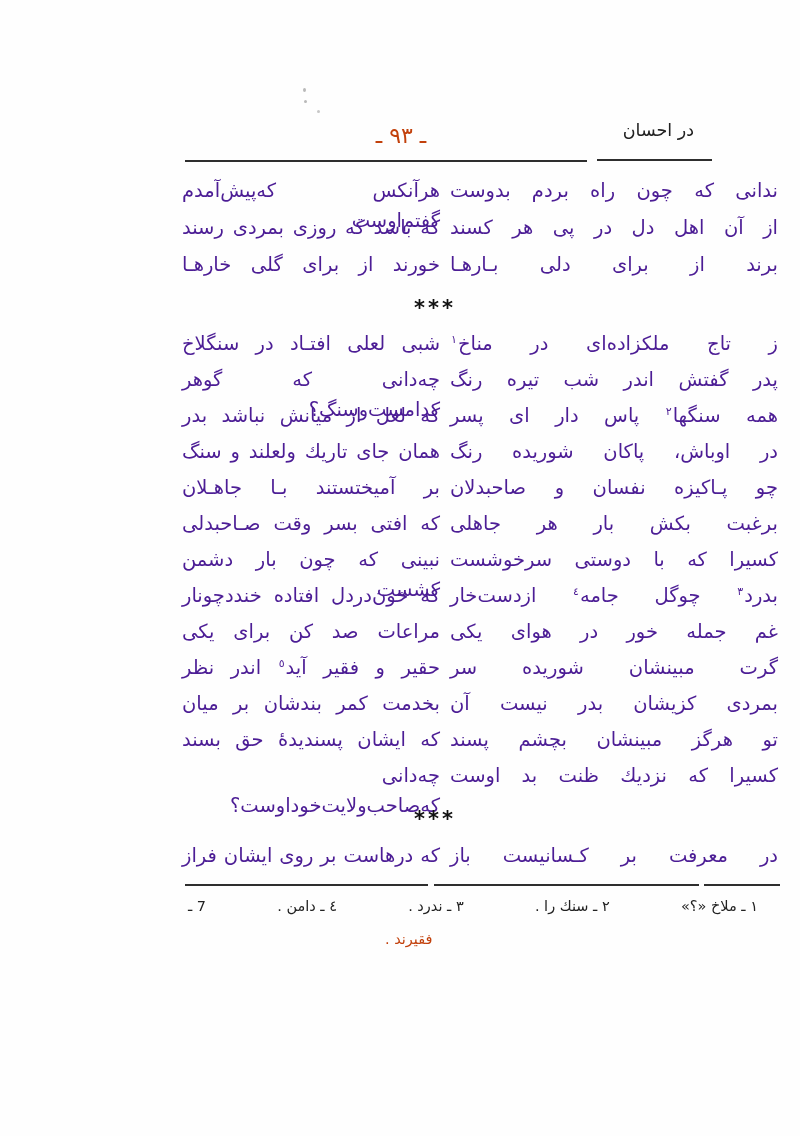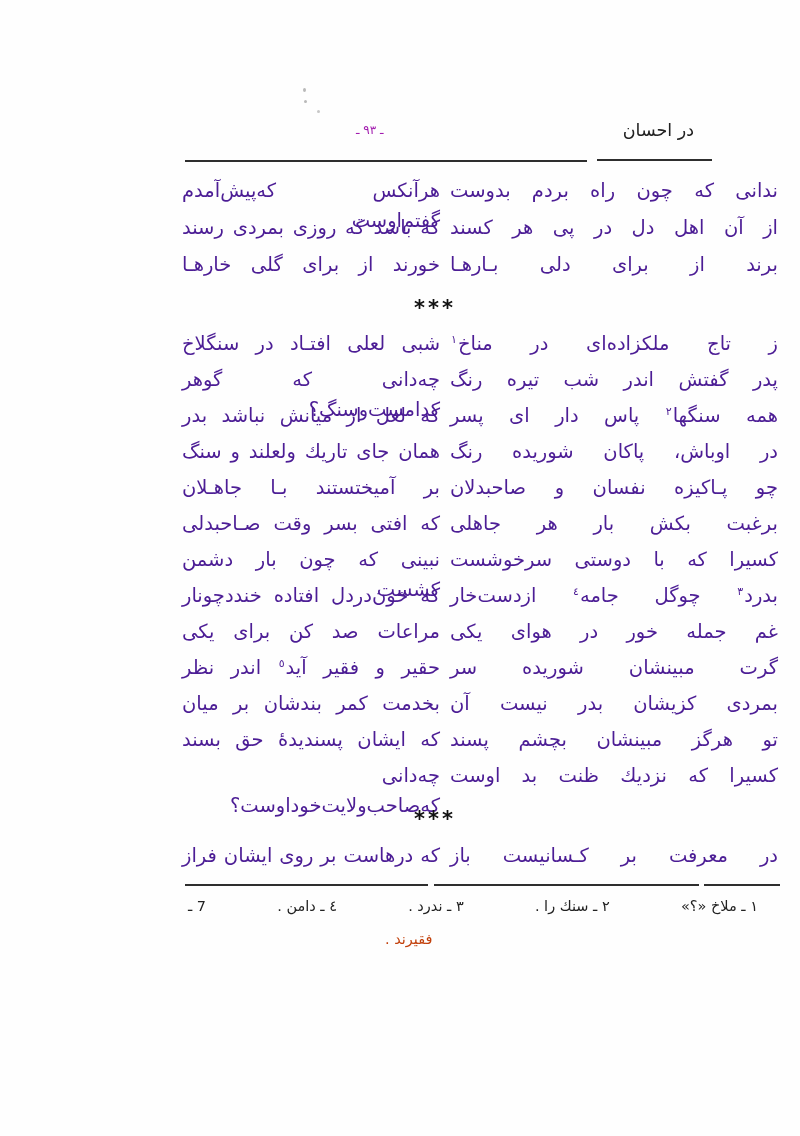--- a/index.html
+++ b/index.html
@@ -18,21 +18,21 @@
   .speck.s1{left:303px;top:88px;width:3px;height:4px;}
   .speck.s2{left:304px;top:100px;width:3px;height:3px;}
   .speck.s3{left:317px;top:110px;width:3px;height:3px;background:#c7c7c7;}
 
   .section-title{
     position:absolute;top:120px;right:106px;
     font-size:17.5px;letter-spacing:.5px;color:#222;
   }
   .page-number{
     position:absolute;top:123px;left:356px;width:90px;
-    font-size:12px;text-align:left;letter-spacing:1px;color:#a21caf;
+    font-size:22px;text-align:center;letter-spacing:1px;color:#c2410c;
   }
   .rule{position:absolute;background:#2e2e2e;}
   .rule.h1{left:185px;top:160px;width:402px;height:1.5px;}
   .rule.h2{left:597px;top:159px;width:115px;height:2px;}
   .rule.f1{left:185px;top:884px;width:243px;height:2px;}
   .rule.f2{left:434px;top:884px;width:265px;height:1.5px;}
   .rule.f3{left:704px;top:884px;width:76px;height:2px;}
 
   .poem{position:absolute;top:176px;right:22px;width:596px;}
   .vrow{display:flex;direction:rtl;}

